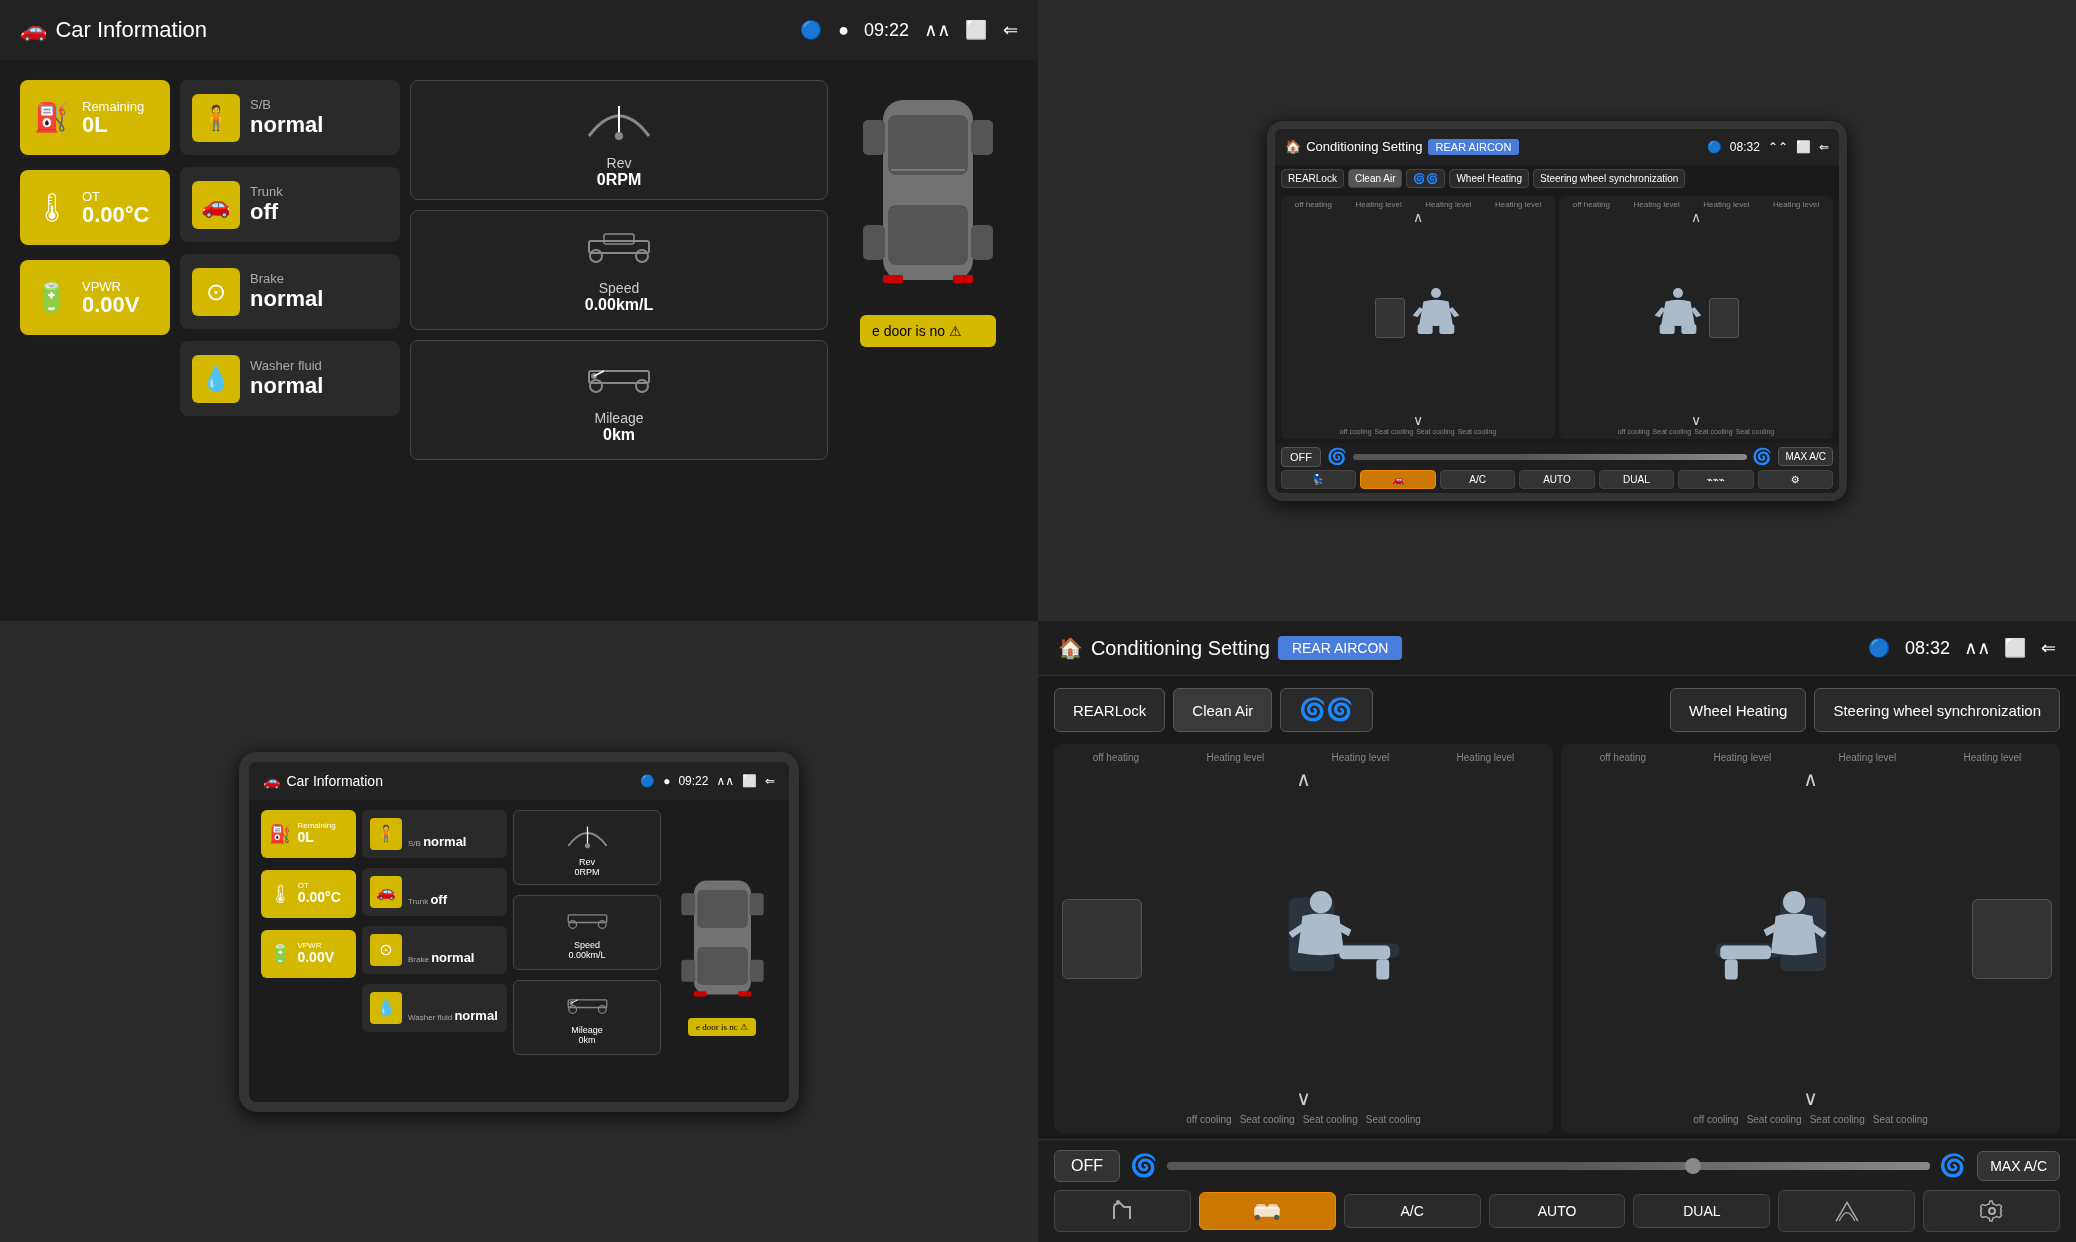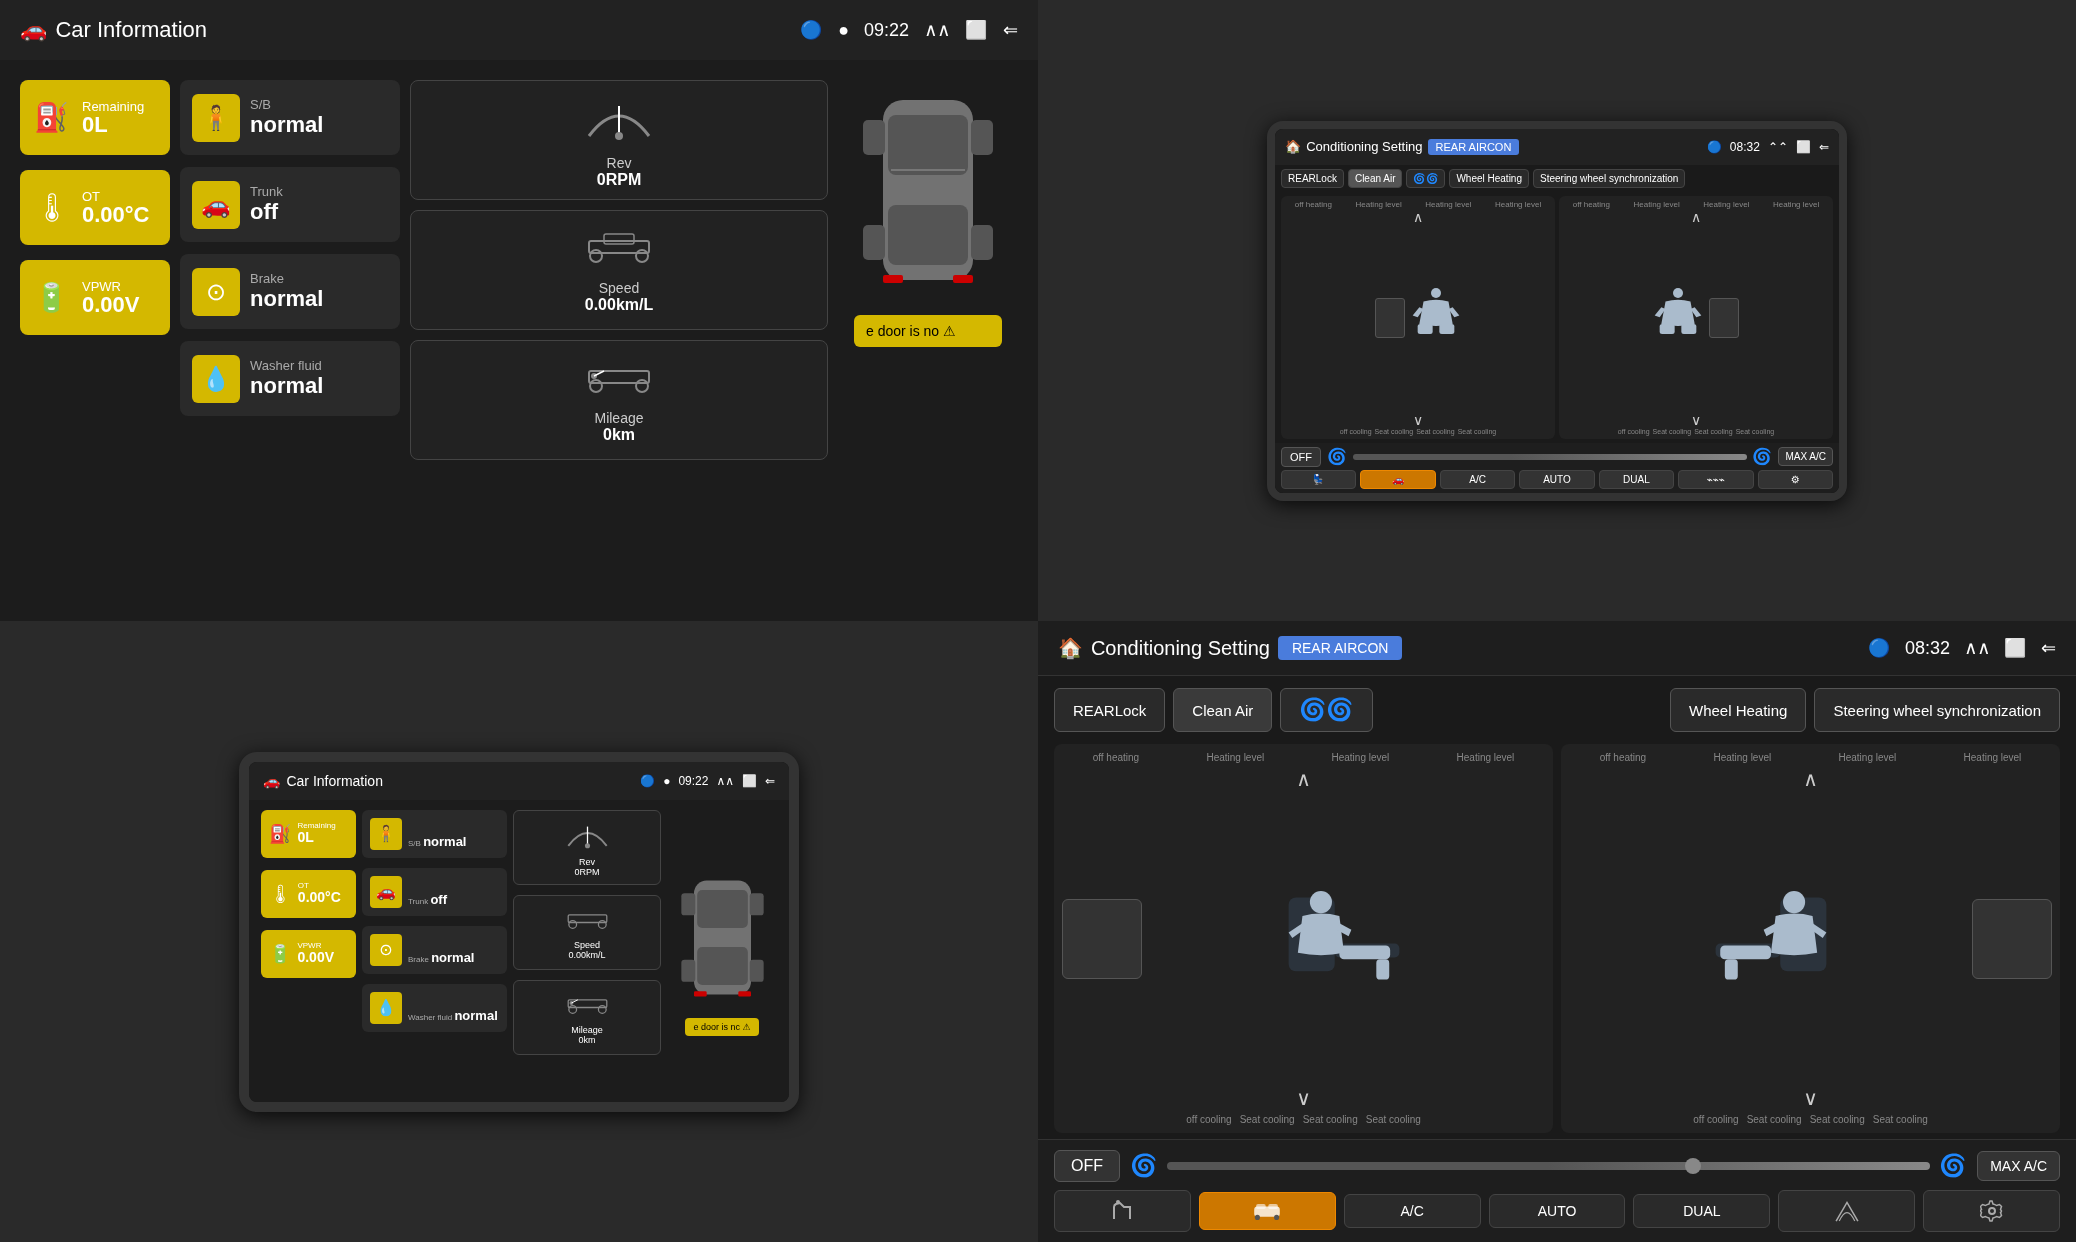--- a/index.html
+++ b/index.html
@@ -205,21 +205,21 @@
 
     .alert-banner {
       background: #d4b800;
       border-radius: 6px;
       padding: 8px 12px;
       color: #000;
       font-size: 14px;
       display: flex;
       align-items: center;
       gap: 6px;
-      width: 148px;
+      width: 136px;
     }
 
     
     .q-top-right {
       background: #2a2a2a;
       display: flex;
       align-items: center;
       justify-content: center;
       padding: 15px;
     }
@@ -1160,21 +1160,21 @@
                 <circle cx="58" cy="30" r="6" fill="none" stroke="#888" stroke-width="2"></circle>
                 <circle cx="10" cy="20" r="3" fill="#888"></circle>
                 <line x1="10" y1="20" x2="20" y2="15" stroke="#fff" stroke-width="1.5"></line>
               </svg>
             </div>
             <span>Mileage</span>
             <span>0km</span>
           </div>
         </div>
 
-        <div style="display:flex; flex-direction:column; align-items:center; justify-content:center; gap:8px;">
+        <div style="display:flex; flex-direction:column; align-items:center; justify-content:center; gap:8px;font-family:Liberation Serif, serif;">
           <svg width="95" height="145" viewBox="0 0 150 220">
             <rect x="30" y="20" width="90" height="180" rx="20" fill="#888" opacity="0.8"></rect>
             <rect x="35" y="35" width="80" height="60" rx="8" fill="#555"></rect>
             <rect x="35" y="125" width="80" height="60" rx="8" fill="#555"></rect>
             <rect x="10" y="40" width="22" height="35" rx="5" fill="#555"></rect>
             <rect x="118" y="40" width="22" height="35" rx="5" fill="#555"></rect>
             <rect x="10" y="145" width="22" height="35" rx="5" fill="#555"></rect>
             <rect x="118" y="145" width="22" height="35" rx="5" fill="#555"></rect>
             <rect x="30" y="195" width="20" height="8" rx="2" fill="#cc0000"></rect>
             <rect x="100" y="195" width="20" height="8" rx="2" fill="#cc0000"></rect>

